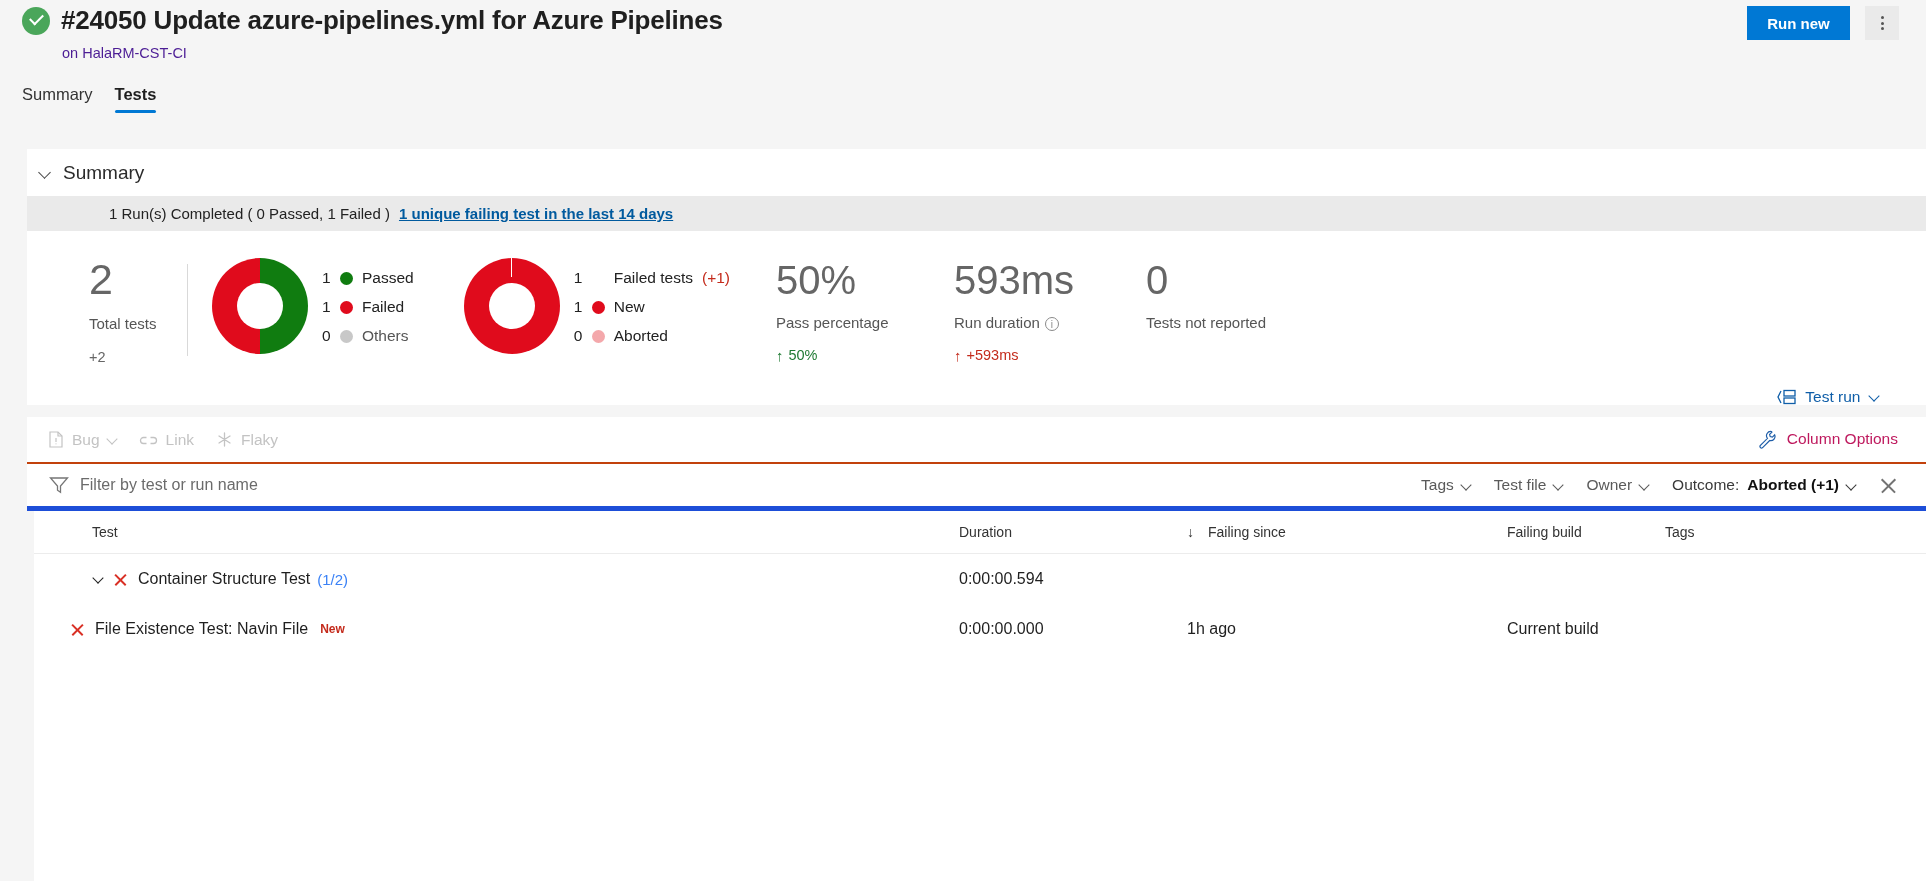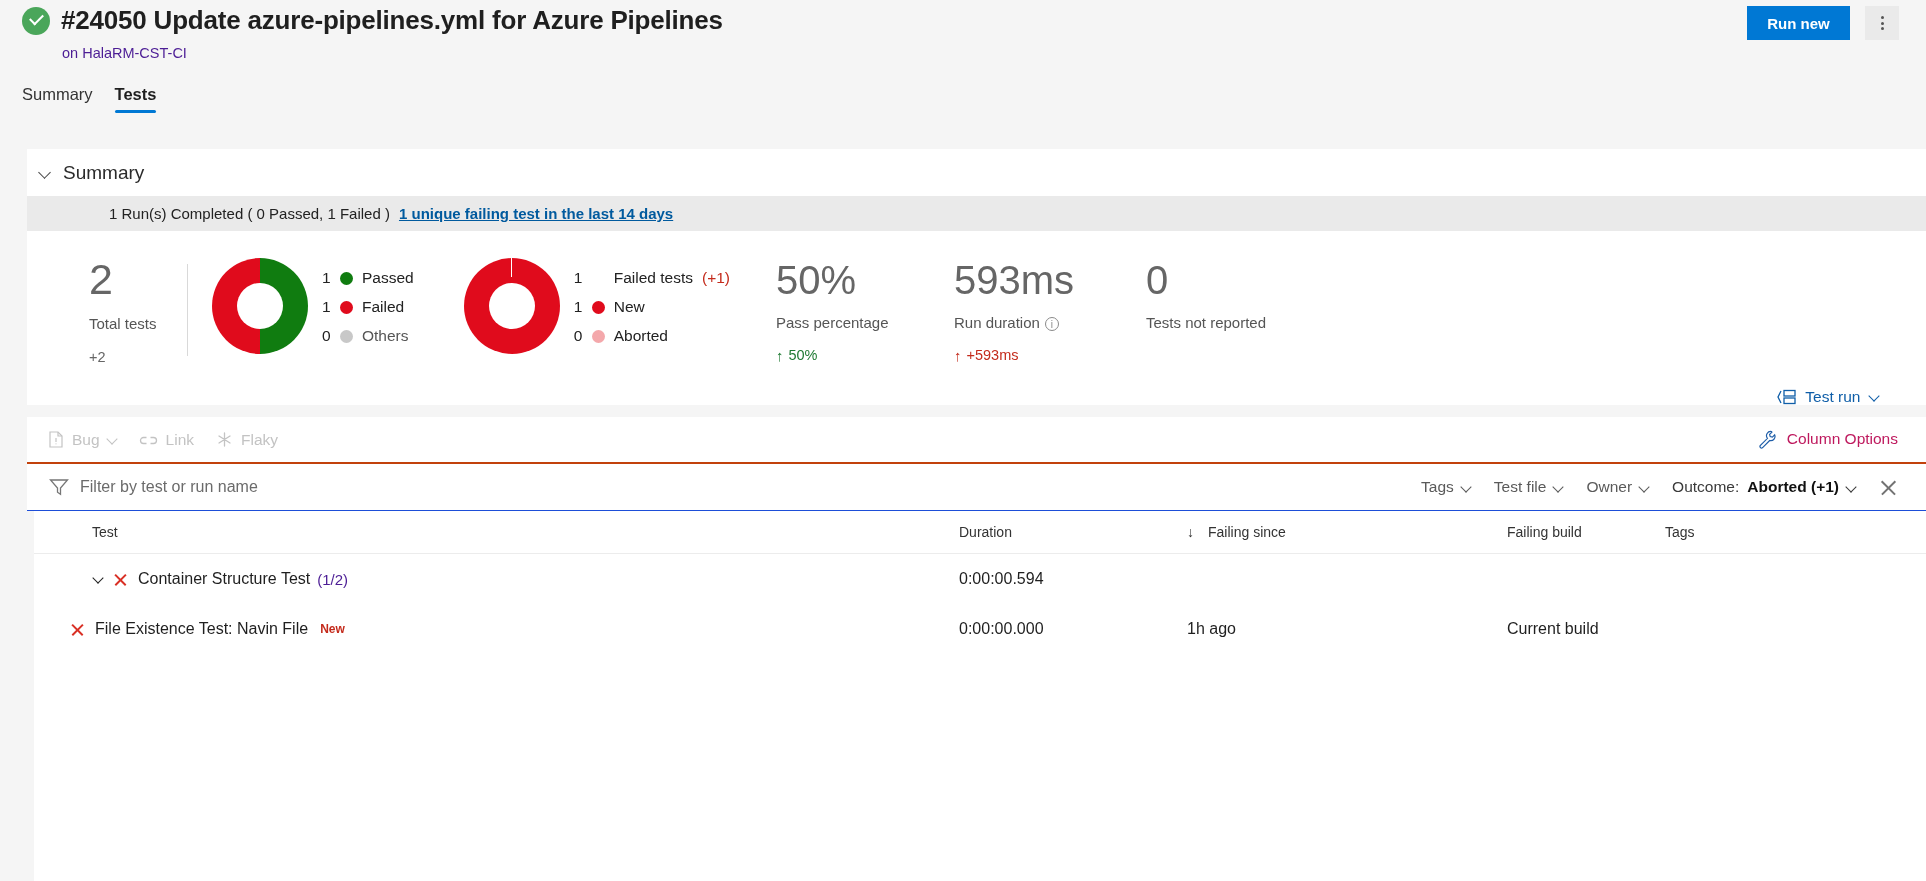--- a/index.html
+++ b/index.html
@@ -160,21 +160,21 @@
     content: ""; position: absolute; left: 0; top: 0;
     width: 7px; height: 7px;
     border-right: 1.5px solid currentColor; border-bottom: 1.5px solid currentColor;
     transform: rotate(45deg);
   }
 
   
   .filterrow {
     position: absolute; left: 27px; top: 464px; width: 1899px; height: 47px;
     background: #fff; display: flex; align-items: center;
-    border-bottom: 1px solid #1d4ed8;
+    border-bottom: 5px solid #1d4ed8;
   }
   .filter-input {
     display: flex; align-items: center; gap: 11px; padding-left: 22px;
     font-size: 16px; color: #6b6b6b; cursor: text;
   }
   .filter-right { margin-left: auto; display: flex; align-items: center; gap: 23px; padding-right: 28px; }
   .filter-pill { display: flex; align-items: center; gap: 8px; font-size: 15.5px; color: #5a5a5a; cursor: pointer; }
   .filter-pill.active { color: #3a3a3a; text-align: right; }
   .filter-pill b { color: #111; font-weight: 700; }
   .close-x {
@@ -213,21 +213,21 @@
   .red-x:before { transform: rotate(45deg); }
   .red-x:after  { transform: rotate(-45deg); }
   .row-chev { width: 14px; height: 14px; position: relative; flex: none; cursor: pointer; margin-right: 7px; }
   .row-chev:before {
     content: ""; position: absolute; left: 2px; top: 2px;
     width: 7px; height: 7px;
     border-right: 1.8px solid #222; border-bottom: 1.8px solid #222;
     transform: rotate(45deg);
   }
   .test-name { margin-left: 10px; }
-  .muted { color: #4c1d95; font-size: 15px; margin-left: 7px; }
+  .muted { color: #3b82f6; font-size: 15px; margin-left: 7px; }
   .badge-new {
     color: #c42b1c; font-size: 12px; font-weight: 600; margin-left: 12px;
   }
   .indent { padding-left: 36px; }
 
   
   svg.ic { display: block; }
 </style>
 </head>
 <body>

